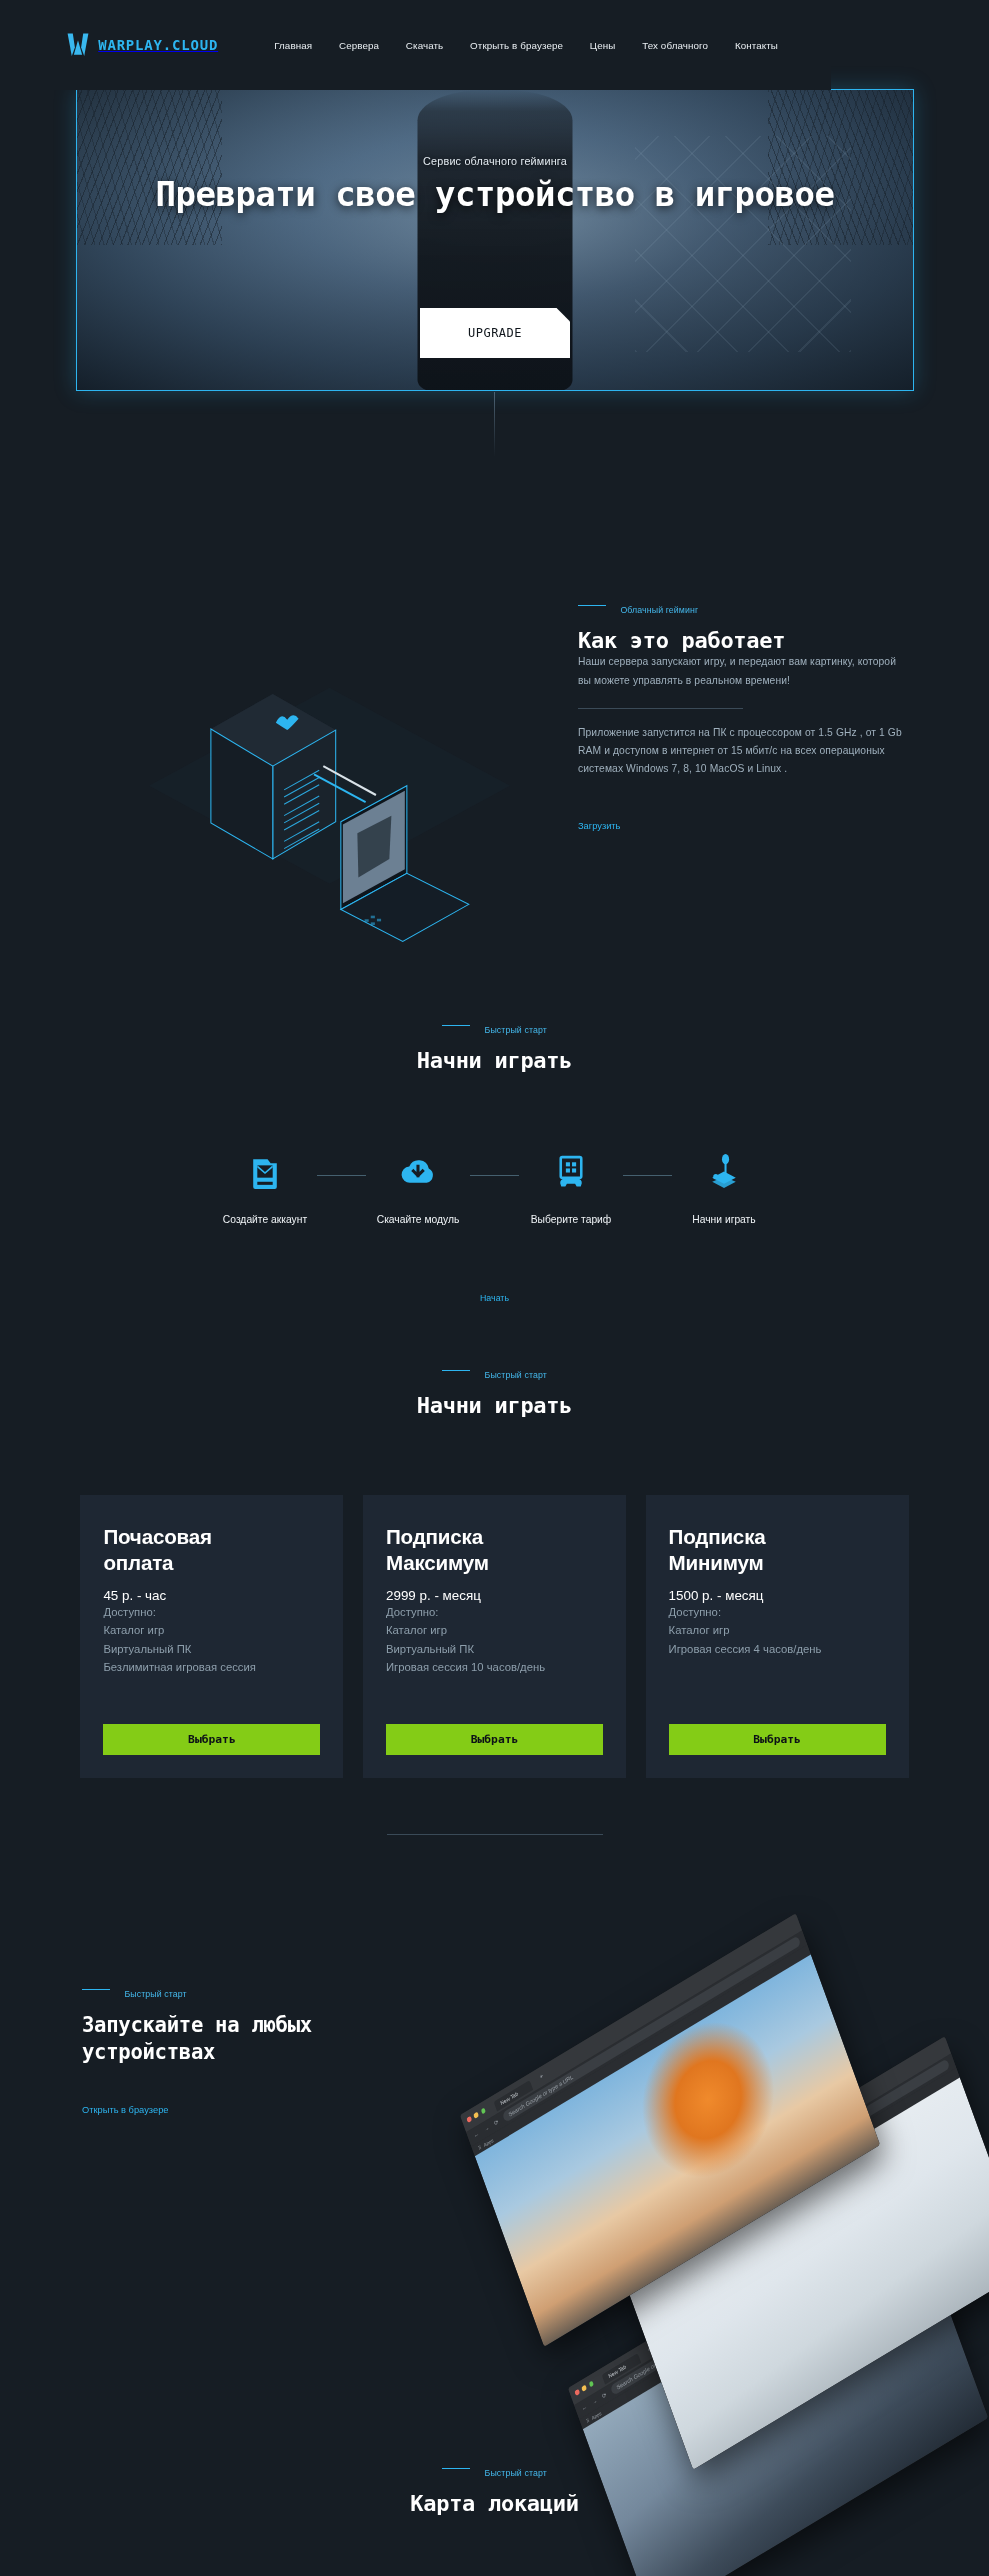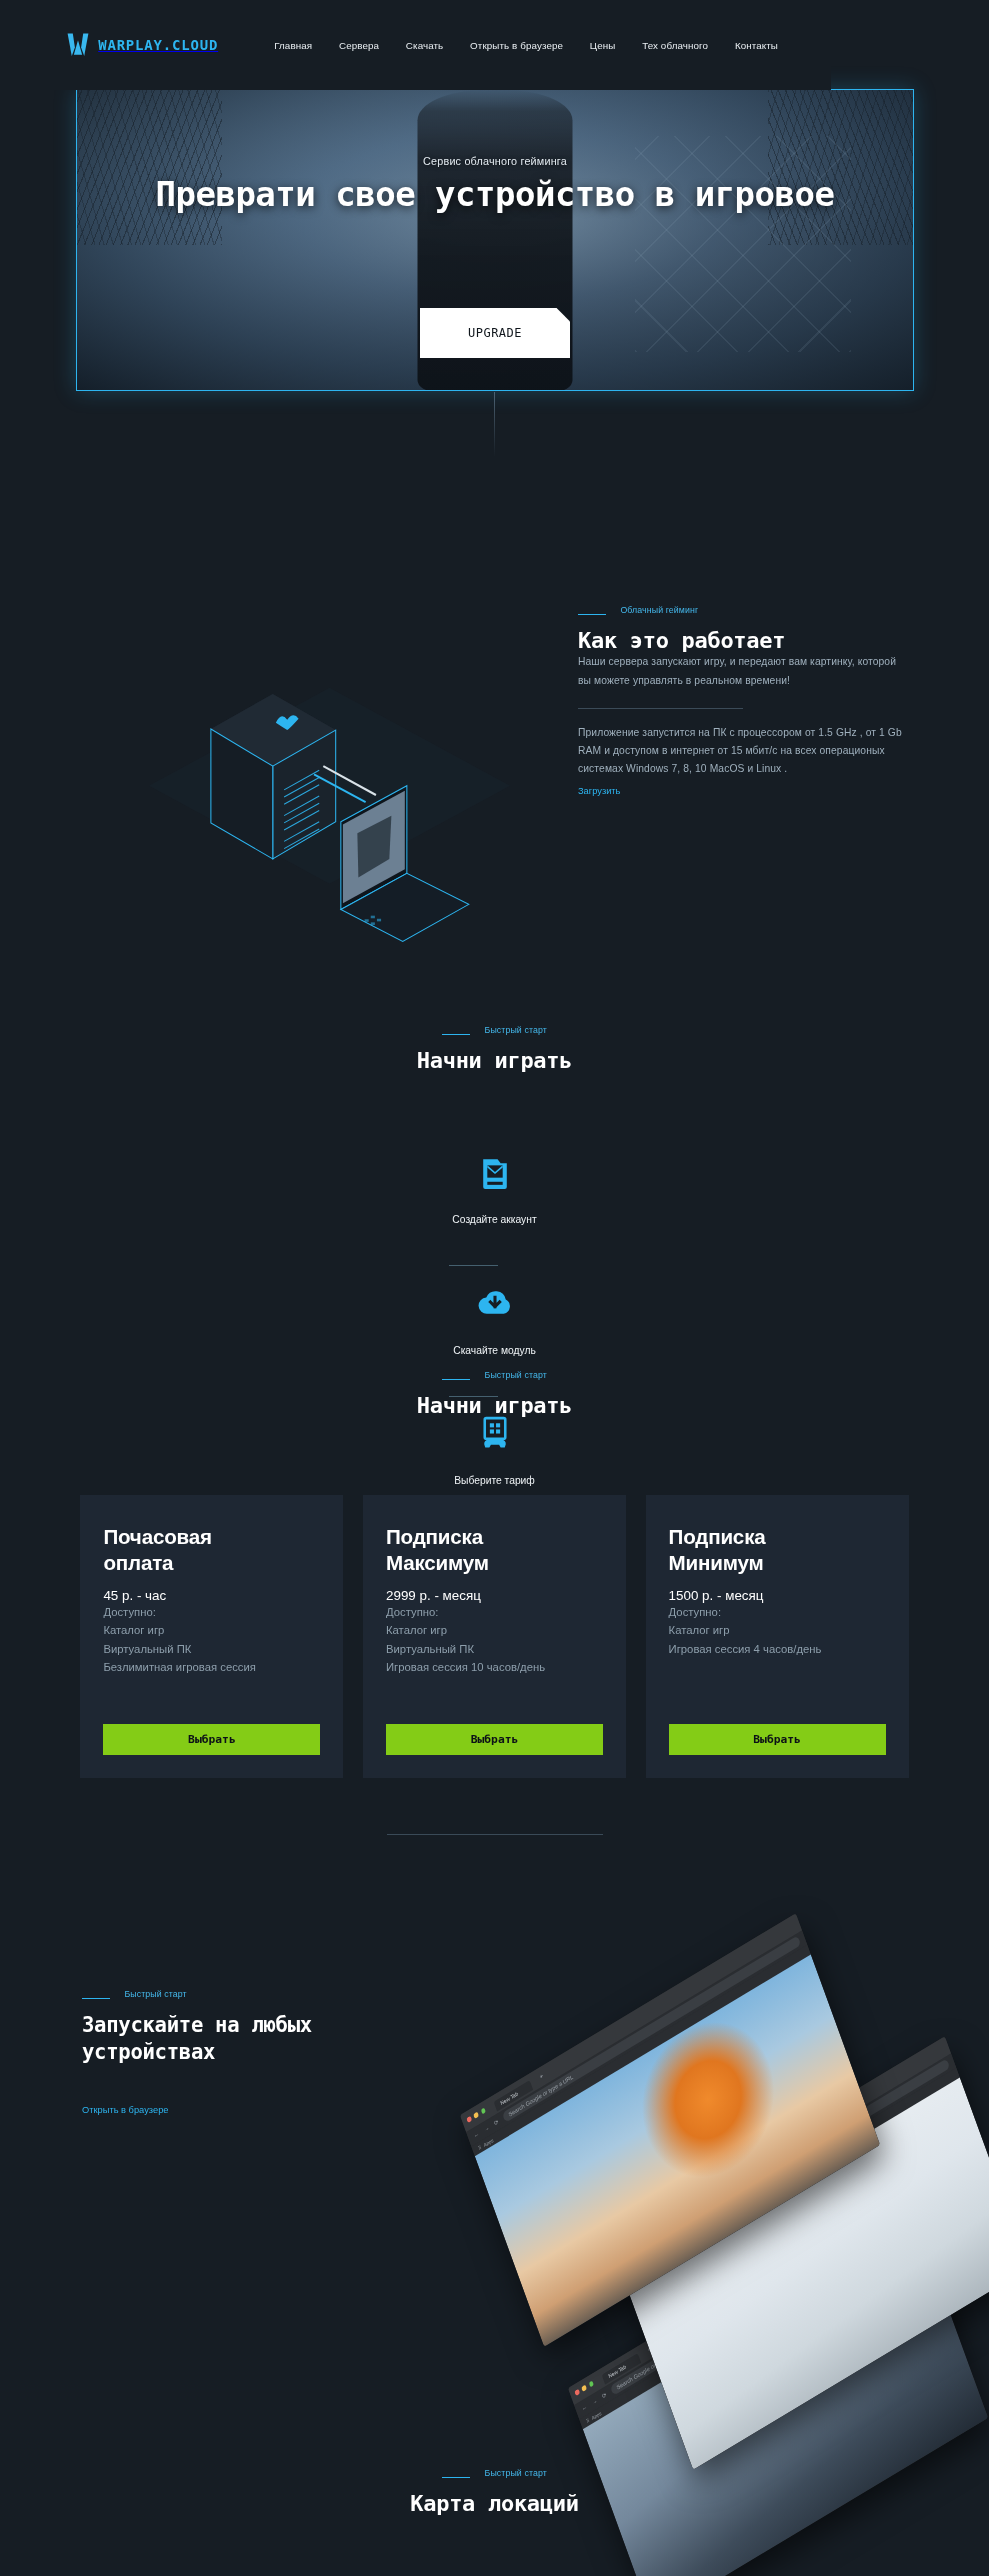--- a/index.html
+++ b/index.html
@@ -104,21 +104,21 @@
   .hero-stem {
     position: absolute; left: 494px; top: 392px; width: 1px; height: 65px;
     background: linear-gradient(180deg, #4d6273 0%, rgba(77,98,115,0) 100%);
   }
 
   
   .how { position: absolute; top: 605px; left: 0; width: 989px; height: 397px; }
   .iso { position: absolute; left: 149px; top: 62px; width: 361px; height: 289px; }
   .how-copy { position: absolute; left: 578px; top: 0; width: 330px; }
 
-  .eyebrow-row { display: flex; align-items: flex-end; gap: 14.4px; }
+  .eyebrow-row { display: flex; align-items: flex-start; gap: 14.4px; }
   .eyebrow-line { width: 28px; height: 1px; background: #2db5f0; }
   .eyebrow-text { color: #44b7ea; font-size: 8.8px; letter-spacing: 0.1px; }
 
   .sec-title {
     font-family: "DejaVu Sans Mono", monospace;
     font-weight: 700; color: #ffffff;
     font-size: 22px; letter-spacing: -0.3px;
     margin-top: 13.4px;
   }
   .body-text {
@@ -127,21 +127,21 @@
   .hr-soft { height: 0.5px; background: #3b4b58; width: 165px; }
   .link-blue {
     color: #2db5f0; font-size: 9.3px; text-decoration: none;
   }
 
   
   .steps-sec { position: absolute; top: 1025px; left: 0; width: 989px; height: 299px; }
   .centered { display: flex; flex-direction: column; align-items: center; }
   .steps-row {
     display: flex; align-items: flex-start; justify-content: center;
-    margin-top: 78px; gap: 16px; flex-direction: column;
+    margin-top: 78px; gap: 6px;
   }
   .step { width: 92px; display: flex; flex-direction: column; align-items: center; }
   .step-icon { width: 40px; height: 40px; display: flex; align-items: center; justify-content: center; }
   .step-label {
     margin-top: 23px; font-size: 10.3px; color: #f0f4f7; white-space: nowrap;
     font-family: "Liberation Sans", sans-serif;
   }
   .step-connector { width: 49px; height: 0.5px; background: #45606f; margin-top: 24px; }
   .start-link {
     margin-top: 68px; color: #2db5f0; font-size: 8.8px; text-decoration: none;
@@ -296,21 +296,21 @@
 
   <div class="how-copy">
     <div class="eyebrow-row">
       <span class="eyebrow-line"></span>
       <span class="eyebrow-text">Облачный гейминг</span>
     </div>
     <h2 class="sec-title">Как это работает</h2>
     <p class="body-text" style="">Наши сервера запускают игру, и передают вам картинку, которой вы можете управлять в реальном времени!</p>
     <div class="hr-soft" style="margin:17.5px 0 15.5px 0;"></div>
     <p class="body-text">Приложение запустится на ПК с процессором от 1.5 GHz , от 1 Gb RAM и доступом в интернет от 15 мбит/с на всех операционых системах Windows 7, 8, 10 MacOS и Linux .</p>
-    <a class="link-blue" href="#" style="display:inline-block;margin-top:7px;text-align:center;">Загрузить</a>
+    <a class="link-blue" href="#" style="display:inline-block;margin-top:42px;text-align:center;">Загрузить</a>
   </div>
 </div>
 
 <div class="steps-sec centered">
   <div class="eyebrow-row">
     <span class="eyebrow-line"></span>
     <span class="eyebrow-text">Быстрый старт</span>
   </div>
   <h2 class="sec-title">Начни играть</h2>
 

